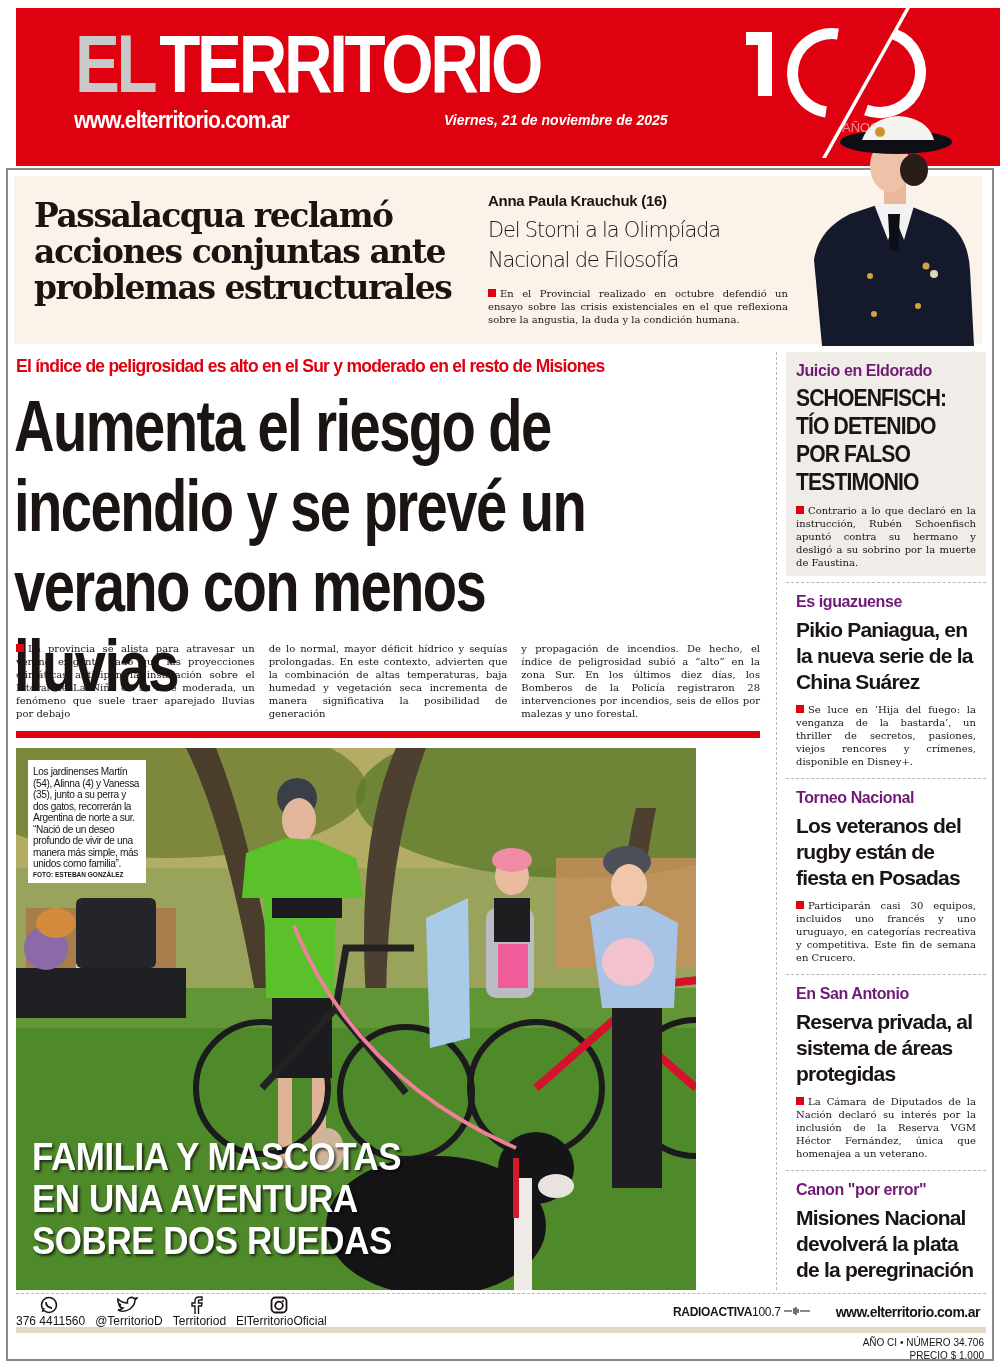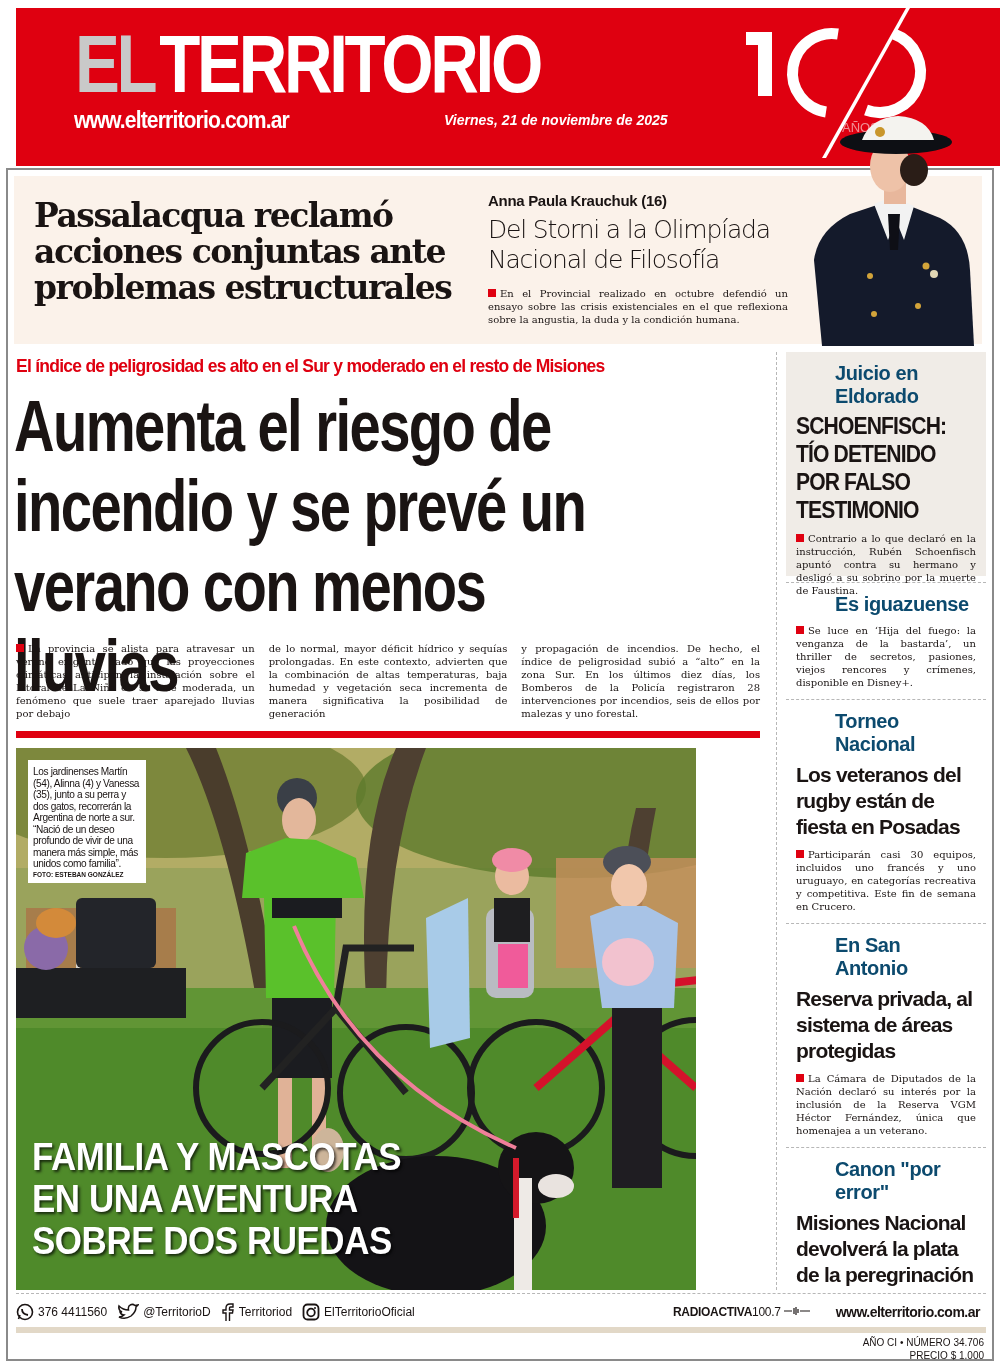--- a/index.html
+++ b/index.html
@@ -17,21 +17,21 @@
 
   
   .frame { position: absolute; left: 6px; top: 168px; width: 988px; height: 1193px; border: 2px solid #8a8a8a; border-top: 2px solid #8a8a8a; background: #fff; }
 
   
   .topband { position: absolute; left: 14px; top: 176px; width: 968px; height: 168px; background: #fbf2ea; }
   .tb-left { position: absolute; left: 20px; top: 16px; width: 440px; }
   .kicker-dark { font-family: "Liberation Sans", sans-serif; font-weight: 700; font-size: 15px; color: #1a1413; letter-spacing: -0.3px; }
   .tb-head { font-family: "DejaVu Serif", serif; font-weight: 700; font-size: 33px; line-height: 36px; letter-spacing: -1.5px; margin-top: 6px; color: #1a1413; }
   .tb-mid { position: absolute; left: 474px; top: 16px; width: 300px; }
-  .tb-mid .deck { font-family: "DejaVu Sans", sans-serif; font-weight: 300; font-size: 25px; line-height: 30px; letter-spacing: -1.2px; margin-top: 6px; color: #1a1413; }
+  .tb-mid .deck { font-family: "DejaVu Sans", sans-serif; font-weight: 300; font-size: 21px; line-height: 30px; letter-spacing: -1.2px; margin-top: 6px; color: #1a1413; }
   .bodytxt { font-family: "DejaVu Serif", serif; font-size: 10px; line-height: 13px; color: #1a1413; text-align: justify; }
   .sq { display: inline-block; width: 8px; height: 8px; background: #df0010; margin-right: 4px; vertical-align: 0px; }
   .tb-mid .bodytxt { margin-top: 12px; }
   .cadet { position: absolute; left: 800px; top: 110px; width: 180px; height: 236px; }
 
   
   .main-kicker { position: absolute; left: 16px; top: 355px; font-family: "Liberation Sans", sans-serif; font-weight: 700; font-size: 19px; color: #df0010; letter-spacing: -0.8px; transform: scaleX(0.92); transform-origin: left top; white-space: nowrap; }
   .main-head { position: absolute; left: 14px; top: 386px; width: 800px; font-family: "Liberation Sans", sans-serif; font-weight: 700; font-size: 72px; line-height: 80px; letter-spacing: -2px; transform: scaleX(0.78); transform-origin: left top; color: #1a1413; }
   .main-body { position: absolute; left: 16px; top: 642px; width: 744px; display: flex; gap: 14px; }
   .main-body .col { flex: 1; }
@@ -42,31 +42,31 @@
   .photo svg { position: absolute; left: 0; top: 0; }
   .caption-box { position: absolute; left: 12px; top: 12px; width: 118px; background: #fff; padding: 6px 6px 5px 5px; }
   .caption-box .cap { font-family: "Liberation Sans", sans-serif; font-size: 11px; line-height: 11.5px; letter-spacing: -0.4px; color: #1a1413; transform: scaleX(0.92); transform-origin: left top; width: 118px; }
   .caption-box .credit { font-family: "Liberation Sans", sans-serif; font-weight: 700; font-size: 6.5px; margin-top: 1px; color: #1a1413; }
   .photo-head { position: absolute; left: 16px; top: 388px; font-family: "Liberation Sans", sans-serif; font-weight: 700; font-size: 38px; line-height: 42px; color: #fff; letter-spacing: -0.5px; text-shadow: 2px 2px 3px rgba(0,0,0,0.7); transform: scaleX(0.92); transform-origin: left top; }
 
   
   .vdots { position: absolute; left: 776px; top: 352px; width: 0; height: 938px; border-left: 1px dashed #b7b7b7; }
   .sidebar { position: absolute; left: 786px; top: 352px; width: 200px; }
   .sb-card1 { background: #f0ece7; padding: 10px 10px 10px 10px; height: 224px; }
-  .kicker-red { font-family: "Liberation Sans", sans-serif; font-weight: 700; font-size: 20px; color: #0c4a6e; letter-spacing: -0.4px; margin-left: 39px; }
+  .kicker-red { font-family: "Liberation Sans", sans-serif; font-weight: 700; font-size: 16px; color: #701a75; letter-spacing: -0.4px; }
   .sb-head-upper { font-family: "Liberation Sans", sans-serif; font-weight: 700; font-size: 24px; line-height: 28px; letter-spacing: -1px; margin-top: 4px; transform: scaleX(0.88); transform-origin: left top; width: 210px; color: #1a1413; }
   .sb-head { font-family: "Liberation Sans", sans-serif; font-weight: 700; font-size: 21px; line-height: 26px; letter-spacing: -0.8px; margin-top: 6px; color: #1a1413; }
   .sb-card1 .bodytxt { margin-top: 8px; }
   .sb-item { padding: 10px 10px 10px 10px; border-bottom: 1px dashed #b7b7b7; }
   .sb-item .bodytxt { margin-top: 8px; }
 
   
   .footer-dots { position: absolute; left: 16px; top: 1293px; width: 970px; border-top: 1px dashed #b7b7b7; }
   .footer { position: absolute; left: 16px; top: 1300px; width: 972px; height: 24px; display: flex; align-items: center; font-family: "Liberation Sans", sans-serif; font-size: 12px; color: #1a1413; }
-  .footer .soc { display: flex; align-items: center; margin-right: 10px; }
+  .footer .soc { display: flex; align-items: center; margin-right: 10px; flex-direction: column; }
   .footer .soc svg { margin-right: 4px; }
   .footer .spacer { flex: 1; }
   .radio { font-family: "Liberation Sans", sans-serif; font-weight: 700; font-size: 12px; letter-spacing: -0.3px; margin-right: 26px; }
   .radio .freq { font-weight: 400; }
   .footer-url { font-weight: 700; font-size: 14px; letter-spacing: -0.5px; margin-right: 8px; }
   .beige-bar { position: absolute; left: 16px; top: 1327px; width: 970px; height: 6px; background: #e2d8c7; }
   .edition { position: absolute; right: 16px; top: 1336px; text-align: right; font-family: "Liberation Sans", sans-serif; font-size: 10px; line-height: 13px; color: #1a1413; }
 </style>
 </head>
 <body>
@@ -223,20 +223,21 @@
       <div>TÍO DETENIDO</div>
       <div>POR FALSO</div>
       <div>TESTIMONIO</div>
     </h3>
     <p class="bodytxt"><span class="sq"></span><span>Contrario a lo que declaró en la instrucción, Rubén Schoenfisch apuntó contra su hermano y desligó a su sobrino por la muerte de Faustina.</span></p>
   </article>
   <div style="border-bottom:1px dashed #b7b7b7; margin: 6px 0 0 0;"></div>
 
   <article class="sb-item">
     <div class="kicker-red">Es iguazuense</div>
+    <h3 class="sb-head">Pikio Paniagua, en la nueva serie de la China Suárez</h3>
     <p class="bodytxt"><span class="sq"></span><span>Se luce en ‘Hija del fuego: la venganza de la bastarda’, un thriller de secretos, pasiones, viejos rencores y crímenes, disponible en Disney+.</span></p>
   </article>
 
   <article class="sb-item">
     <div class="kicker-red">Torneo Nacional</div>
     <h3 class="sb-head">Los veteranos del rugby están de fiesta en Posadas</h3>
     <p class="bodytxt"><span class="sq"></span><span>Participarán casi 30 equipos, incluidos uno francés y uno uruguayo, en categorías recreativa y competitiva. Este fin de semana en Crucero.</span></p>
   </article>
 
   <article class="sb-item">

